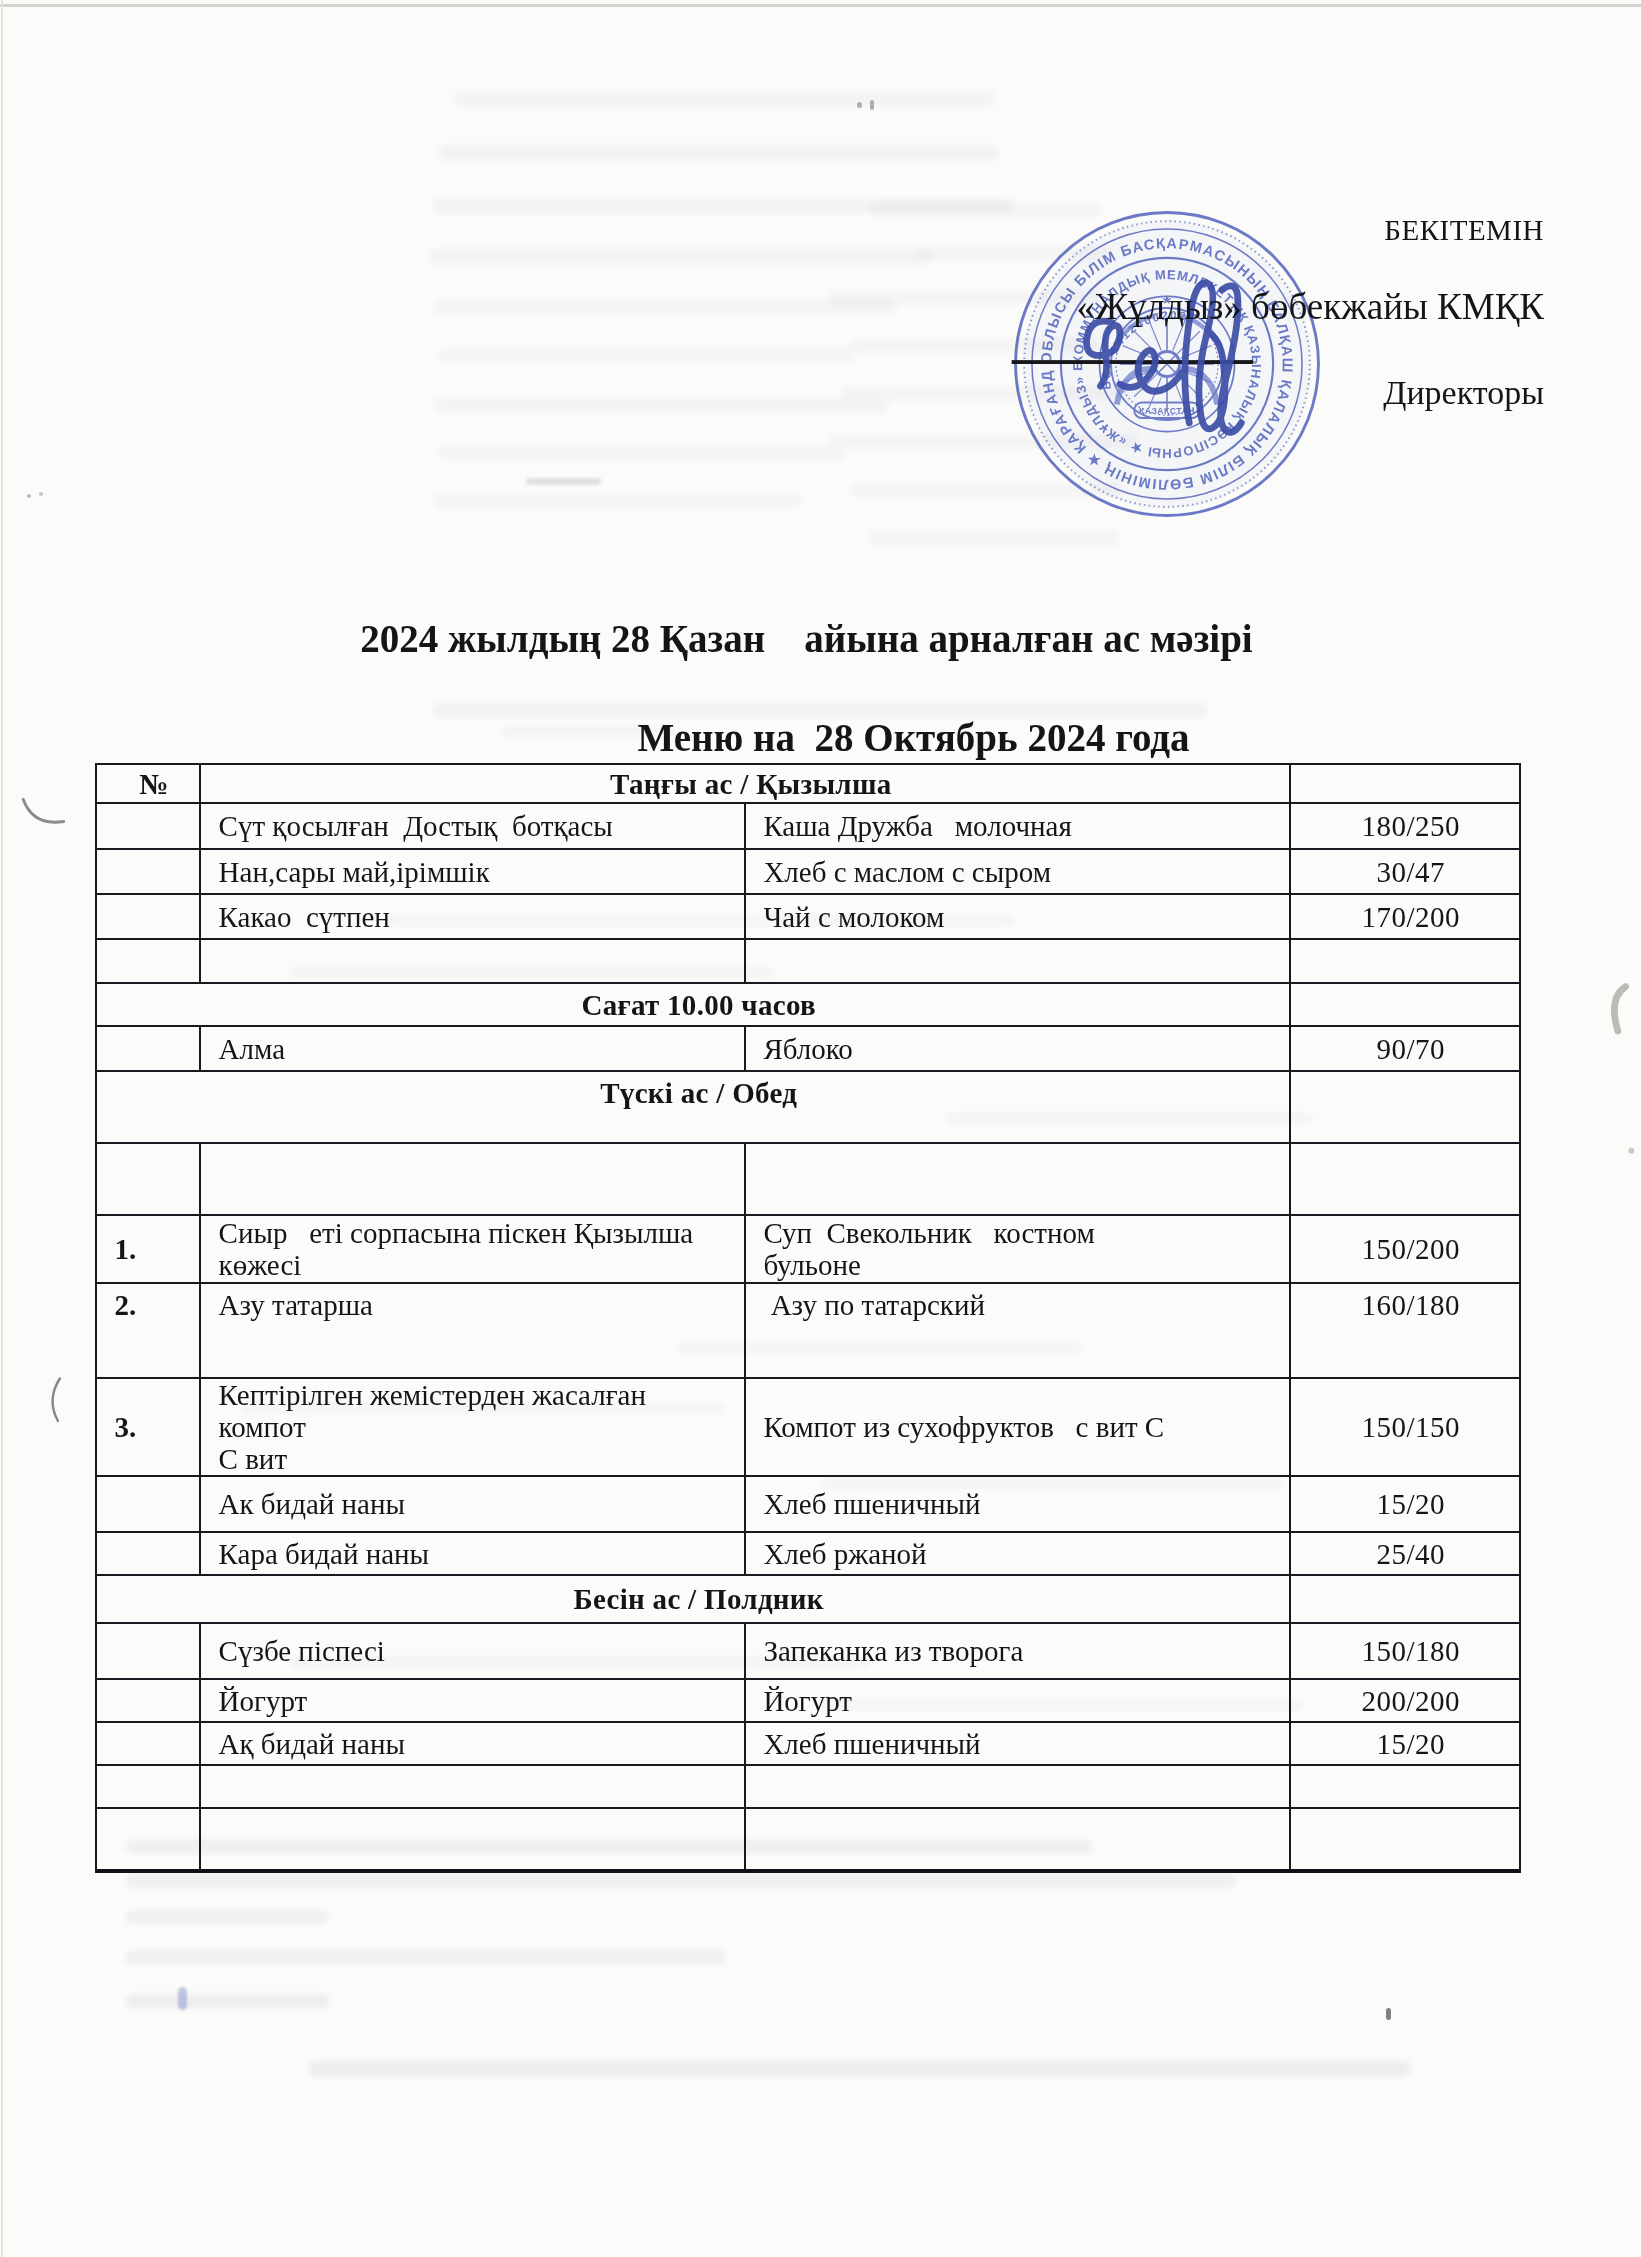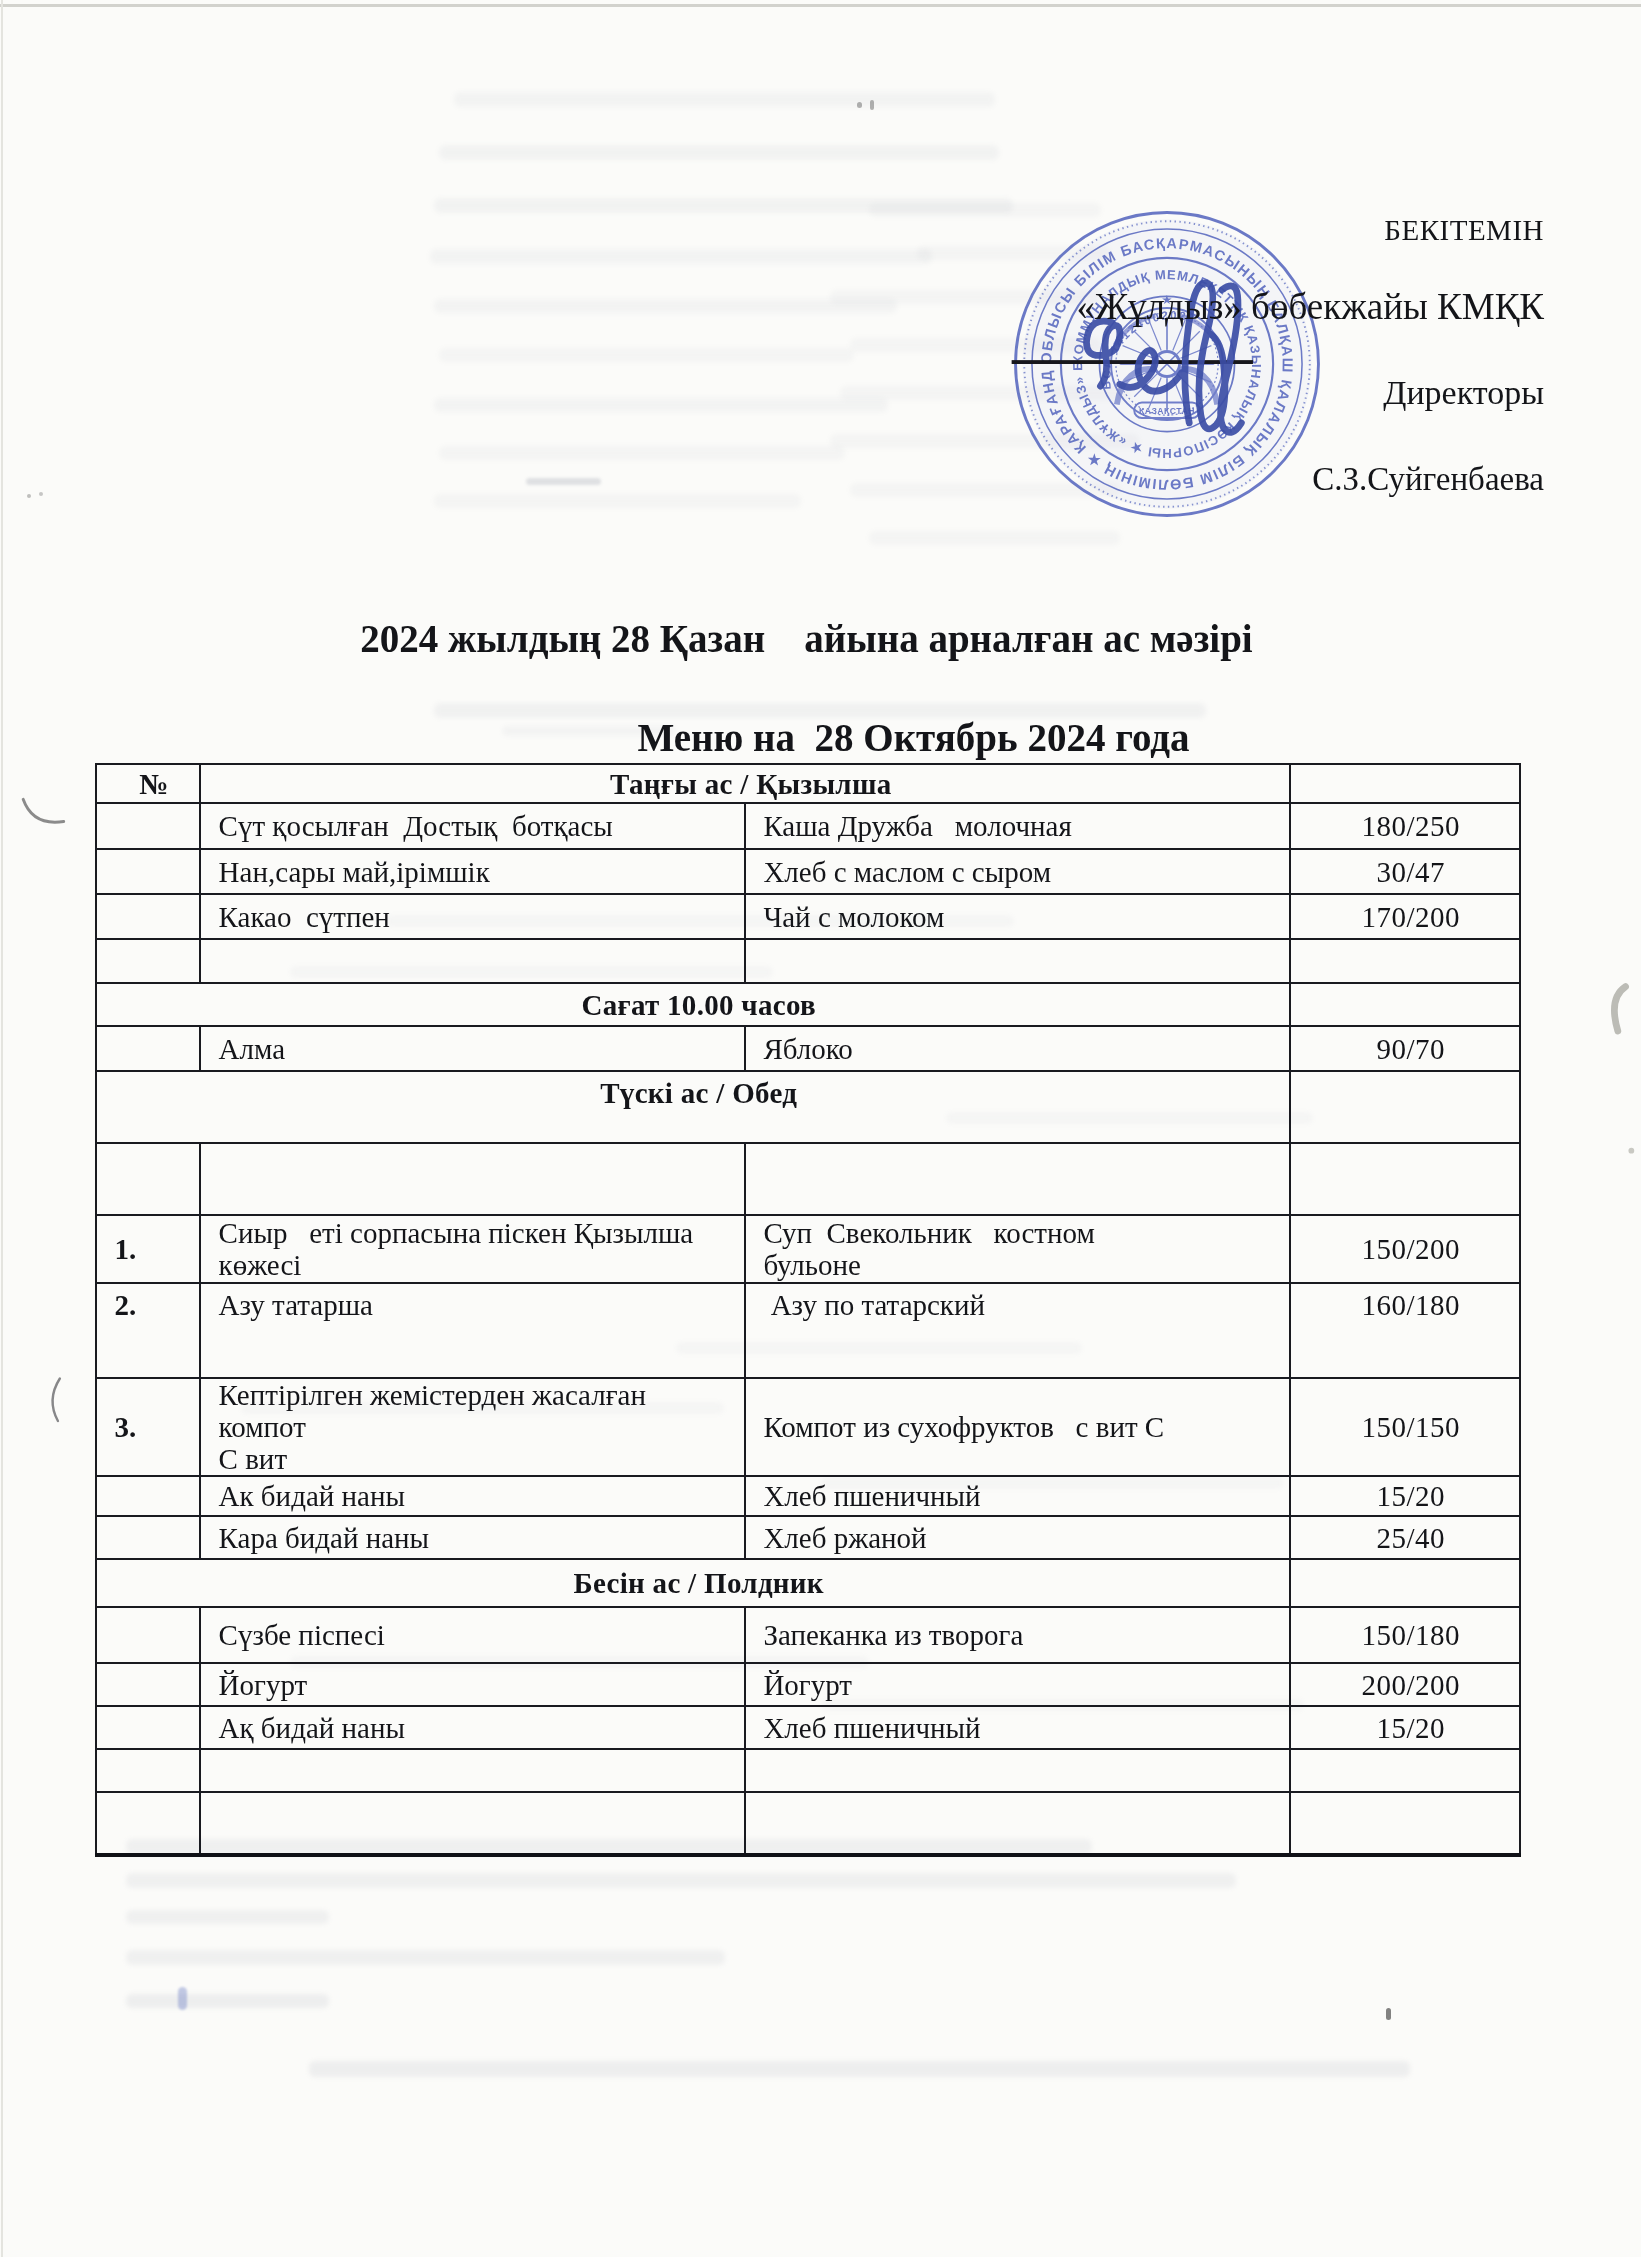--- a/index.html
+++ b/index.html
@@ -172,21 +172,20 @@
       <path d="M 62,1428 q -14,22 -2,44" stroke="#55555a" stroke-width="2.5" fill="none" stroke-linecap="round" opacity=".7"></path>
       <path d="M 1684,1022 q -18,12 -8,46" stroke="#bcbcb6" stroke-width="7" fill="none" stroke-linecap="round"></path>
       <circle cx="1690" cy="1192" r="3" fill="#c9c9c3"></circle>
     </g>
   </svg>
 
   <div class="approval">
     <div class="appr1">БЕКІТЕМІН</div>
     <div class="appr2">«Жұлдыз» бөбекжайы КМҚК</div>
     <div class="appr3">Директоры</div>
-    <div class="appr4">С.З.Суйгенбаева</div>
   </div>
 
   <div class="title-block">
     <div class="title-line1">2024 жылдың 28 Қазан    айына арналған ас мәзірі</div>
     <div class="title-line2">Меню на  28 Октябрь 2024 года</div>
   </div>
 
   <table class="menu-table">
     <tbody>
         <tr style="height: 39px;">
@@ -252,21 +251,21 @@
           <td class="c-ru"> Азу по татарский</td>
           <td class="c-portion">160/180</td>
         </tr>
         <tr style="height: 65px;">
           <td class="c-num">3.</td>
           <td class="c-kk">Кептірілген жемістерден жасалған компот
 С вит</td>
           <td class="c-ru">Компот из сухофруктов   с вит С</td>
           <td class="c-portion">150/150</td>
         </tr>
-        <tr style="height: 40px;">
+        <tr style="height: 56px;">
           <td class="c-num"></td>
           <td class="c-kk">Ак бидай наны</td>
           <td class="c-ru">Хлеб пшеничный</td>
           <td class="c-portion">15/20</td>
         </tr>
         <tr style="height: 43px;">
           <td class="c-num"></td>
           <td class="c-kk">Кара бидай наны</td>
           <td class="c-ru">Хлеб ржаной</td>
           <td class="c-portion">25/40</td>

